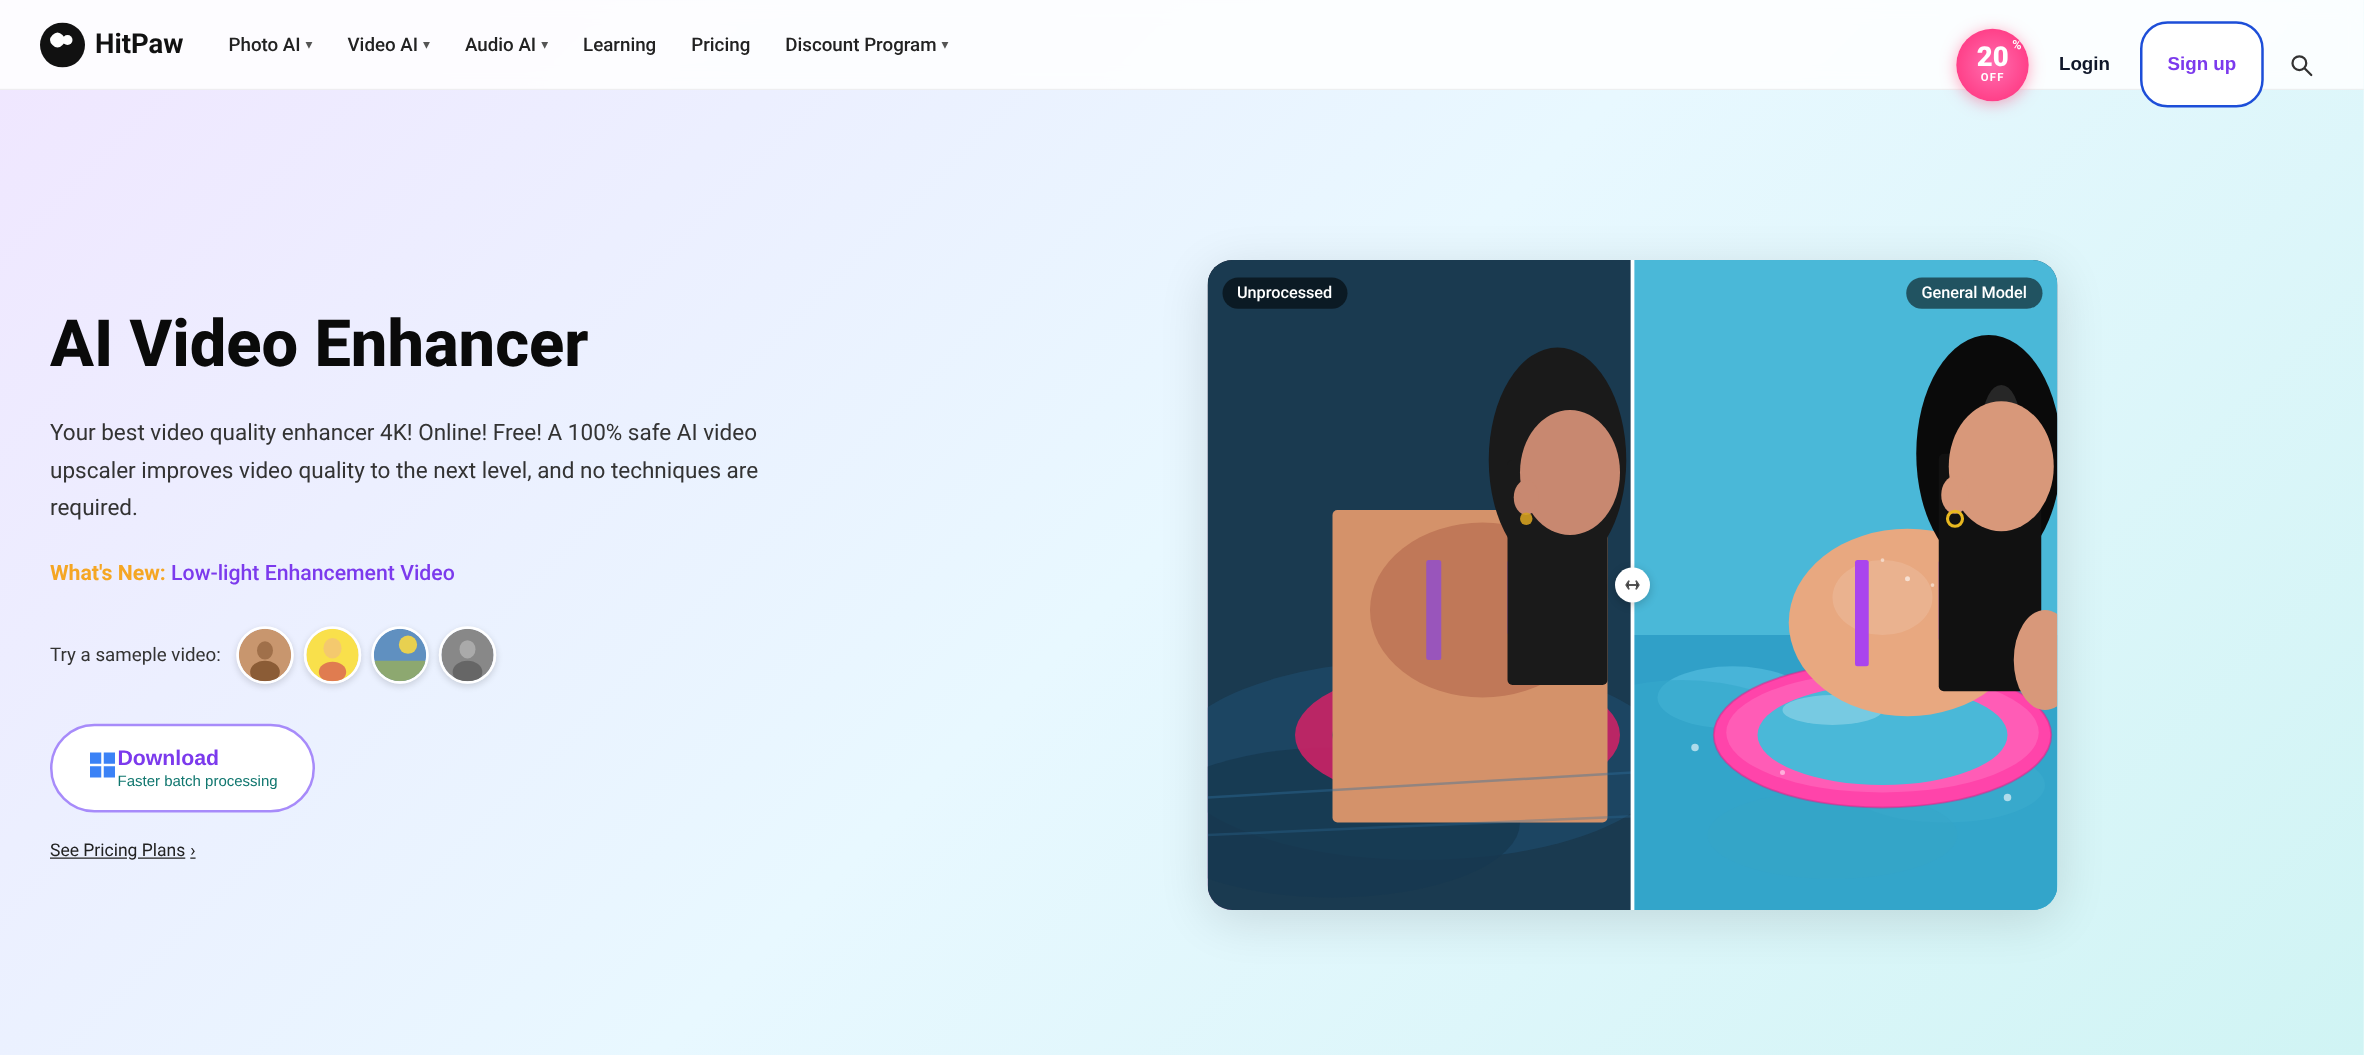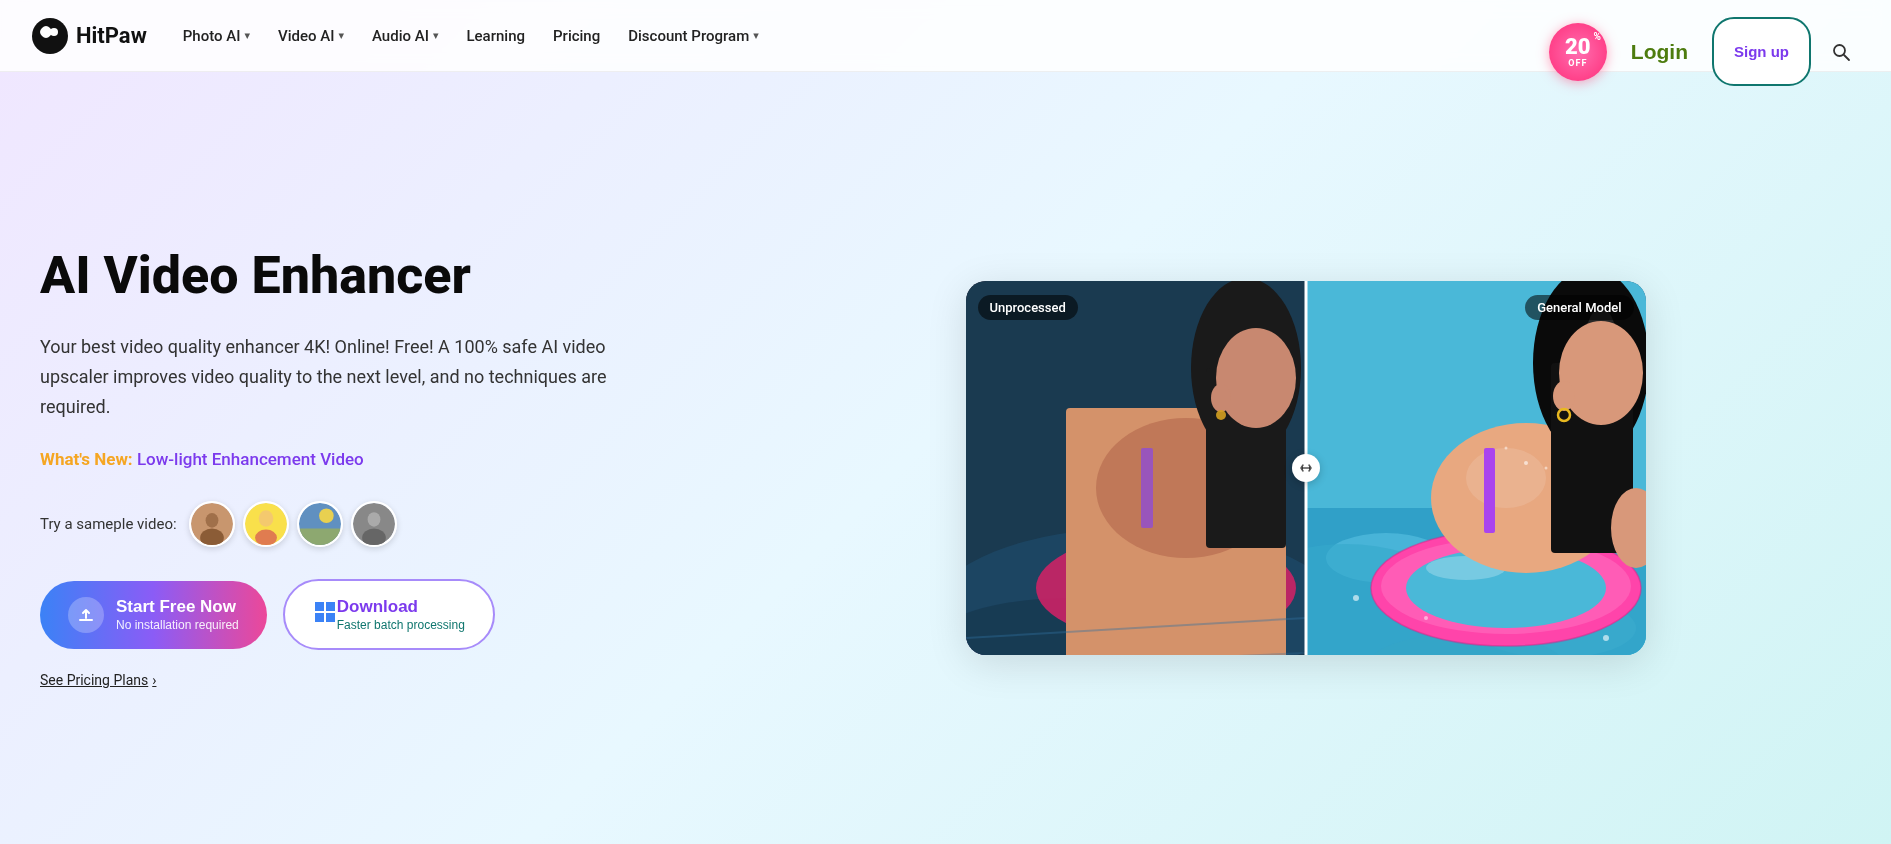--- a/index.html
+++ b/index.html
@@ -88,38 +88,38 @@
       top: 8px;
       right: 6px;
       font-weight: 700;
     }
     .discount-badge .off-text {
       font-size: 9px;
       font-weight: 700;
       letter-spacing: 1px;
     }
     .btn-login {
-      font-size: 21px;
+      font-size: 15px;
       font-weight: 600;
-      color: #4d7c0f;
+      color: #0f172a;
       cursor: pointer;
       padding: 8px 12px;
       border-radius: 8px;
       background: none;
       border: none;
     }
     .btn-signup {
       font-size: 15px;
       font-weight: 600;
       color: #7c3aed;
       cursor: pointer;
       padding: 24px 20px;
       border-radius: 22px;
       background: white;
-      border: 2px solid #0f766e;
+      border: 2px solid #1d4ed8;
     }
     .search-icon-btn {
       width: 36px;
       height: 36px;
       display: flex;
       align-items: center;
       justify-content: center;
       cursor: pointer;
       border-radius: 50%;
       color: #333;
@@ -284,21 +284,21 @@
       display: flex;
       justify-content: center;
       align-items: center;
     }
     .comparison-card {
       border-radius: 20px;
       overflow: hidden;
       box-shadow: 0 8px 40px rgba(0,0,0,0.12);
       position: relative;
       width: 680px;
-      height: 374px;
+      height: 520px;
       background: #e8f8ff;
     }
     .comparison-inner {
       position: relative;
       width: 100%;
       height: 100%;
       display: flex;
     }
 
     
@@ -468,32 +468,20 @@
           <svg viewBox="0 0 46 46">
               <circle cx="23" cy="23" r="23" fill="#888"></circle>
               <ellipse cx="23" cy="18" rx="7" ry="8" fill="#aaa"></ellipse>
               <ellipse cx="23" cy="38" rx="13" ry="10" fill="#666"></ellipse>
             </svg>
         </div>
       </div>
     </div>
 
     <div class="cta-row">
-      <button class="btn-start">
-        <div class="btn-start-icon">
-          <svg width="18" height="18" viewBox="0 0 18 18" fill="none">
-            <path d="M9 12V4M9 4L6 7M9 4l3 3" stroke="white" stroke-width="2" stroke-linecap="round" stroke-linejoin="round"></path>
-            <path d="M3 14h12" stroke="white" stroke-width="2" stroke-linecap="round"></path>
-          </svg>
-        </div>
-        <div class="btn-start-text">
-          <span class="btn-start-main">Start Free Now</span>
-          <span class="btn-start-sub">No installation required</span>
-        </div>
-      </button>
 
       <button class="btn-download">
         <div class="btn-download-icon">
           <svg width="24" height="24" viewBox="0 0 24 24" fill="none">
             <rect x="2" y="2" width="9" height="9" fill="#3b82f6"></rect>
             <rect x="13" y="2" width="9" height="9" fill="#3b82f6"></rect>
             <rect x="2" y="13" width="9" height="9" fill="#3b82f6"></rect>
             <rect x="13" y="13" width="9" height="9" fill="#3b82f6"></rect>
           </svg>
         </div>

